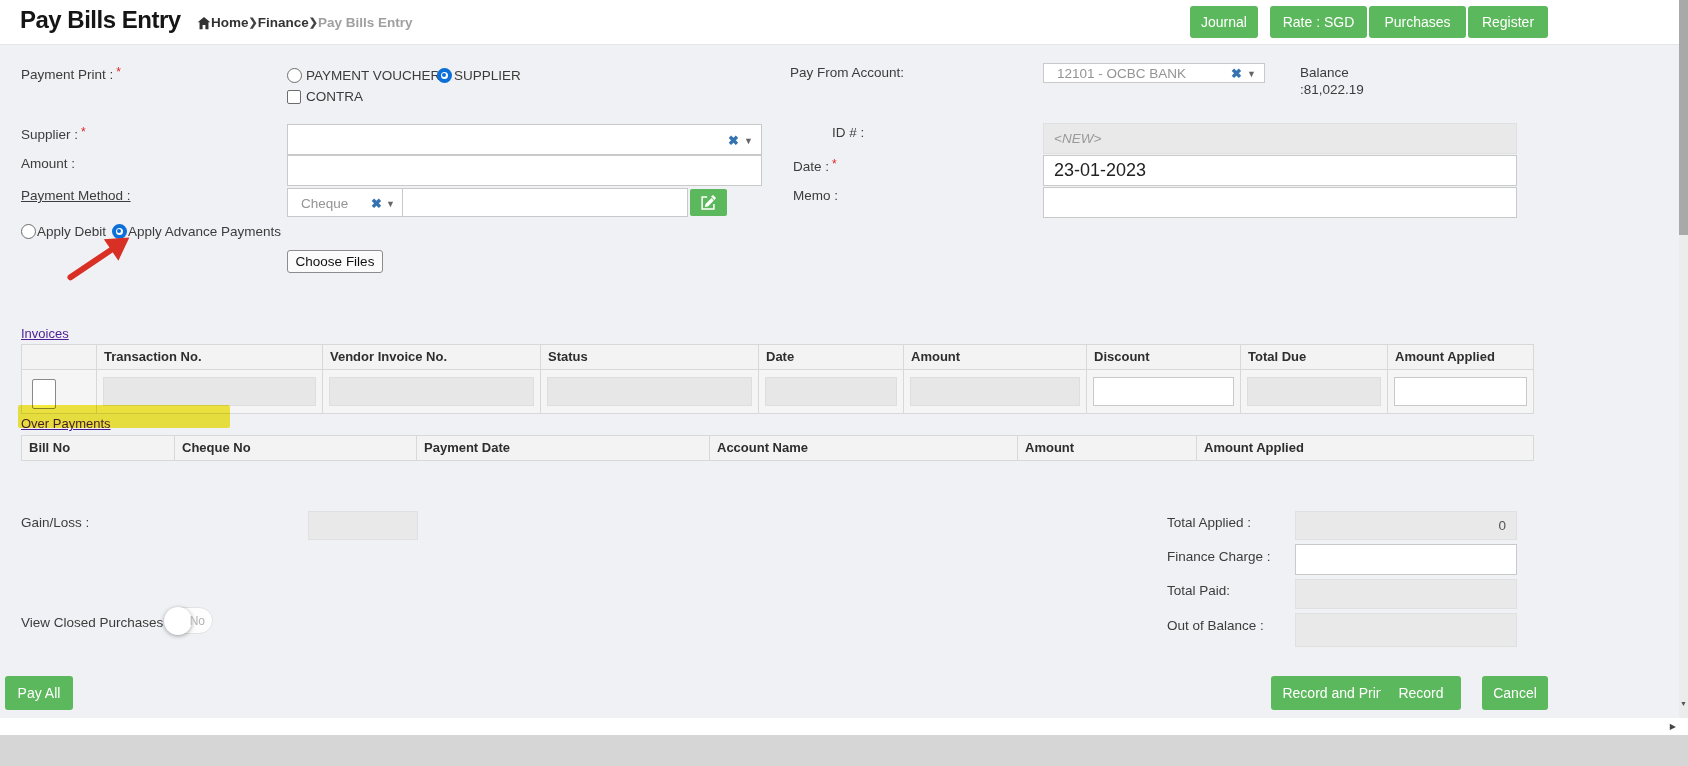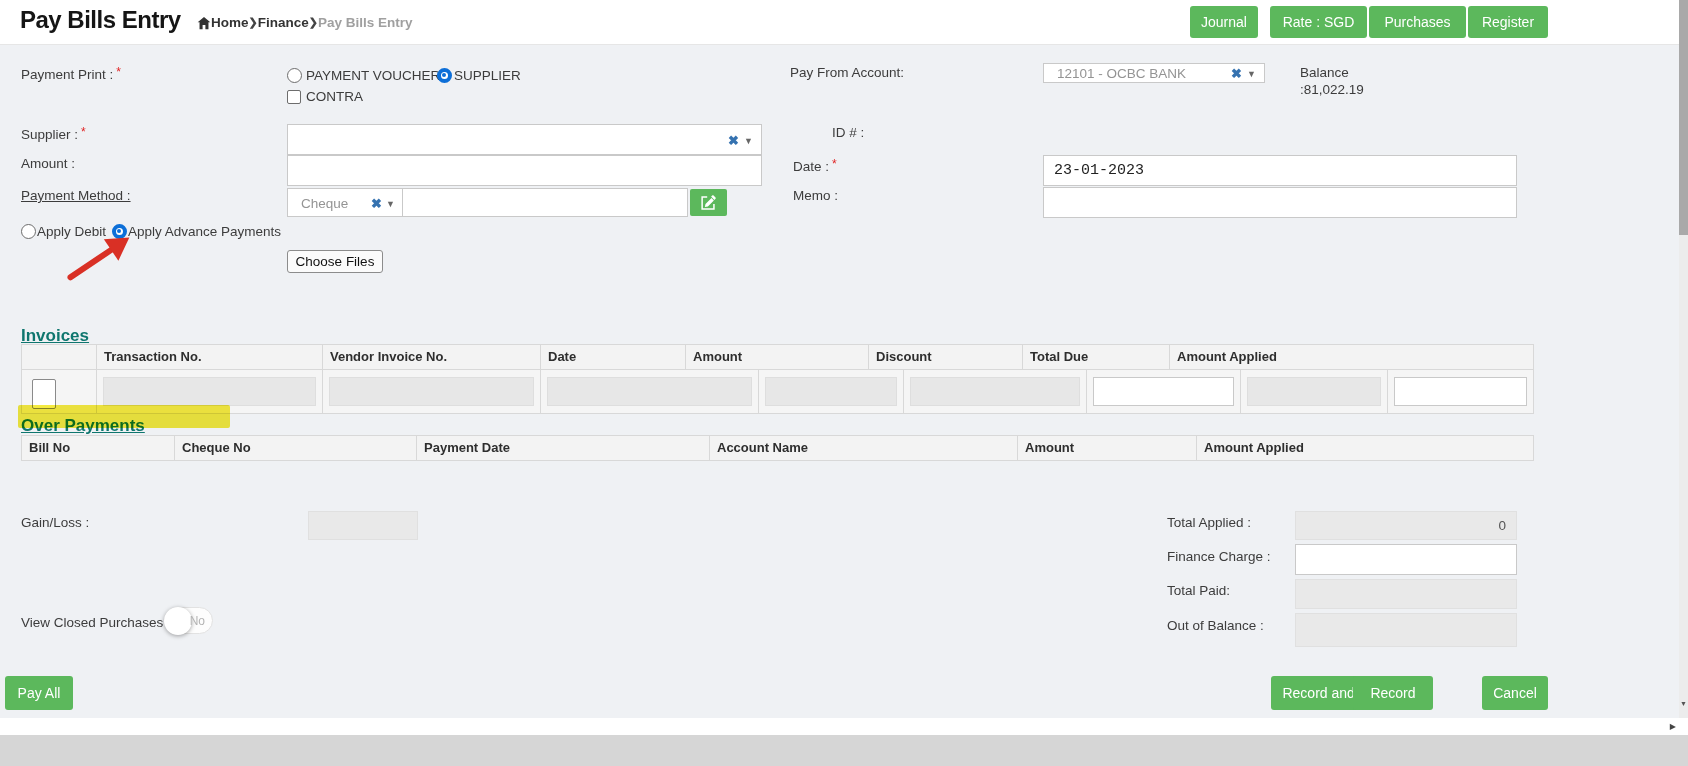--- a/index.html
+++ b/index.html
@@ -18,21 +18,21 @@
   .nav-btn { position:absolute; top:6px; height:32px; background:#5cb85c; color:#fff; font-size:14px;
              font-family:"Liberation Sans",sans-serif; border:none; border-radius:3px; text-align:center; line-height:32px; cursor:pointer; }
   
   .lbl { position:absolute; font-size:13.5px; color:#3c3c3c; white-space:nowrap; }
   .star { color:#e02424; font-size:12px; position:relative; top:-3px; margin-left:3px; }
   .inp { position:absolute; background:#fff; border:1px solid #c9c9c9; font-size:13.5px; color:#333;
          padding:0 10px; font-family:"Liberation Sans",sans-serif; }
   .inp.dis { background:#e9e9e9; border-color:#e0e0e0; color:#555; }
   .inp.muted { color:#9a9a9a; font-style:italic; }
   .inp.right { text-align:right; }
-  .inp.serif { font-family:Liberation Mono, monospace; font-size:15px; color:#222; }
+  .inp.serif { font-family:Liberation Sans, sans-serif; font-size:18px; color:#222; }
   .select { position:absolute; background:#fff; border:1px solid #c9c9c9; }
   .sel-text { position:absolute; left:13px; top:50%; transform:translateY(-50%); font-size:13.5px; color:#949494; white-space:nowrap; }
   .clear-x { position:absolute; right:22px; top:50%; transform:translateY(-50%); color:#3572b0; font-size:13px; font-weight:bold; cursor:pointer; }
   .caret { position:absolute; right:8px; top:50%; transform:translateY(-38%); color:#666; font-size:9px; cursor:pointer; }
   .radio { position:absolute; width:15px; height:15px; border:1px solid #6d6d6d; border-radius:50%; background:#fff; cursor:pointer; }
   .radio.checked { border:4.5px solid #0d6fd8; }
   .radio.checked::after { content:""; display:block; width:4px; height:4px; margin:1px; border-radius:50%; background:#0d6fd8; }
   .checkbox { position:absolute; width:14px; height:14px; border:1px solid #6d6d6d; border-radius:2px; background:#fff; cursor:pointer; }
   
   .tbl { position:absolute; border:1px solid #d8d8d8; background:#f3f3f3; }
@@ -40,21 +40,21 @@
   .cell { border-right:1px solid #d8d8d8; padding-left:7px; overflow:hidden; }
   .cell:last-child { border-right:none; }
   .thead .cell { height:24px; line-height:24px; font-size:13px; font-weight:bold; color:#2e2e2e; background:#f3f3f3; }
   .tbody-row { border-top:1px solid #d8d8d8; height:44px; background:#f5f5f5; }
   .tbody-row .cell { padding:7px 6px 0 6px; }
   .dbox { width:100%; height:29px; background:#e7e7e7; border:1px solid #dedede; }
   .wbox { width:100%; height:29px; background:#fff; border:1px solid #c9c9c9; }
   .iw0{width:75px}.iw1{width:226px}.iw2{width:218px}.iw3{width:218px}.iw4{width:145px}
   .iw5{width:183px}.iw6{width:154px}.iw7{width:147px}.iw8{width:145px}
   .ow0{width:153px}.ow1{width:242px}.ow2{width:293px}.ow3{width:308px}.ow4{width:179px}.ow5{width:336px}
-  .section-link { position:absolute; font-size:17px; font-weight:bold; color:#0f766e; text-decoration:underline; cursor:pointer; z-index:2; }
+  .section-link { position:absolute; font-size:13px; font-weight:normal; color:#4c1d95; text-decoration:underline; cursor:pointer; z-index:2; }
   
   .hl { position:absolute; left:18px; top:405px; width:212px; height:23px; background:#f2e71e; opacity:0.85; mix-blend-mode:multiply; border-radius:2px; z-index:3; pointer-events:none; }
   .arrow-wrap { position:absolute; left:68px; top:262px; width:80px; height:34px; transform:rotate(-34deg); transform-origin:left center; z-index:3; pointer-events:none; }
   .arrow-line { position:absolute; left:0; top:14px; width:56px; height:6px; background:#d93025; border-radius:3px; }
   .arrow-head { position:absolute; left:52px; top:4px; width:0; height:0; border-left:22px solid #d93025; border-top:13px solid transparent; border-bottom:13px solid transparent; }
   
   .file-btn { position:absolute; left:287px; top:250px; width:96px; height:23px; background:#fbfbfb; border:1px solid #8c8c8c;
               border-radius:3px; font-size:13.5px; color:#111; text-align:center; line-height:21px; cursor:pointer; }
   .green-btn { position:absolute; height:34px; background:#5cb85c; color:#fff; border:none; border-radius:3px;
                font-size:14px; text-align:center; line-height:34px; cursor:pointer; font-family:"Liberation Sans",sans-serif; }
@@ -151,35 +151,37 @@
   <div class="lbl" style="left:790px;top:65px;">Pay From Account:</div>
   <div class="select" style="left:1043px;top:63px;width:222px;height:20px;">
     <span class="sel-text">12101 - OCBC BANK</span>
     <span class="clear-x">✖</span>
     <span class="caret">▼</span>
   </div>
   <div class="lbl" style="left:1300px;top:65px;">Balance</div>
   <div class="lbl" style="left:1300px;top:82px;">:81,022.19</div>
 
   <div class="lbl" style="left:832px;top:125px;text-align:right;">ID # :</div>
+  <input class="inp dis muted" style="left: 1043px; top: 123px; width: 474px; height: 31px;" disabled="" value="&lt;NEW&gt;">
 
   <div class="lbl" style="left:793px;top:159px;">
     <span>Date :</span><span class="star">*</span>
   </div>
   <input class="inp serif" style="left: 1043px; top: 155px; width: 474px; height: 31px;" value="23-01-2023">
 
   <div class="lbl" style="left:793px;top:188px;">Memo :</div>
   <input class="inp" style="left: 1043px; top: 187px; width: 474px; height: 31px;">
 
   <div class="section-link" style="left:21px;top:326px;">Invoices</div>
   <div class="tbl" style="left:21px;top:344px;width:1513px;">
     <div class="trow thead">
       <div class="cell iw0"></div>
       <div class="cell iw1">Transaction No.</div>
       <div class="cell iw2">Vendor Invoice No.</div>
+      <div class="cell iw3">Status</div>
       <div class="cell iw4">Date</div>
       <div class="cell iw5">Amount</div>
       <div class="cell iw6">Discount</div>
       <div class="cell iw7">Total Due</div>
       <div class="cell iw8">Amount Applied</div>
     </div>
     <div class="trow tbody-row">
       <div class="cell iw0">
         <div class="checkbox" style="position:relative;left:4px;top:2px;width:24px;height:30px;border-color:#8a8a8a;"></div>
       </div>
@@ -235,21 +237,21 @@
   <div class="inp dis" style="left:1295px;top:613px;width:222px;height:34px;"></div>
 
   <div class="lbl" style="left:21px;top:615px;">View Closed Purchases ?</div>
   <div class="toggle">
     <span class="knob"></span>
     <span class="tog-label">No</span>
   </div>
 
   <button class="green-btn" style="left:5px;top:676px;width:68px;">Pay All</button>
   <button class="green-btn" style="left:1271px;top:676px;width:128px;">Record and Print</button>
-  <button class="green-btn" style="left:1353px;top:676px;width:80px;">Record</button>
+  <button class="green-btn" style="left:1381px;top:676px;width:80px;">Record</button>
   <button class="green-btn" style="left:1482px;top:676px;width:66px;">Cancel</button>
 
   <div class="vscroll">
     <div class="vthumb"></div>
     <div class="varrow">▼</div>
   </div>
   <div class="hstrip">
     <div class="harrow">▶</div>
   </div>
   <div class="bottomband"></div>

